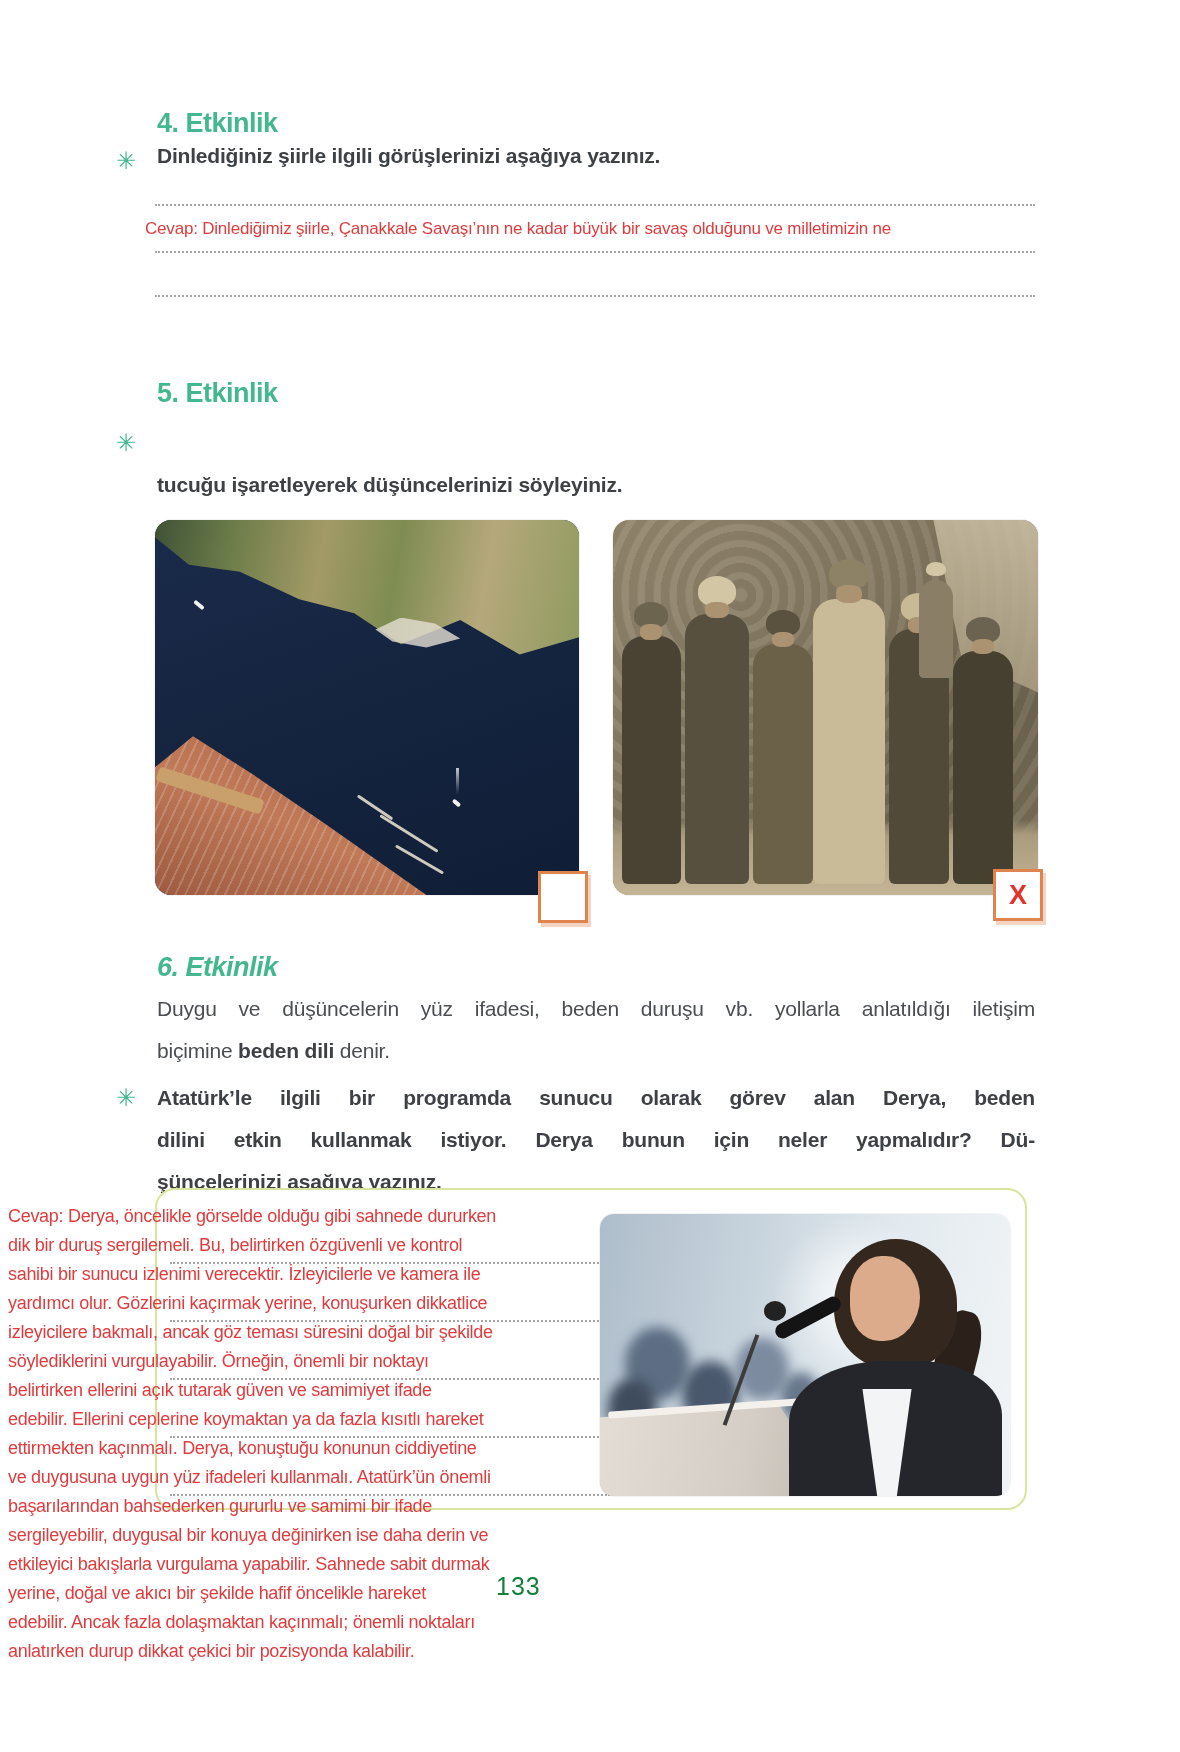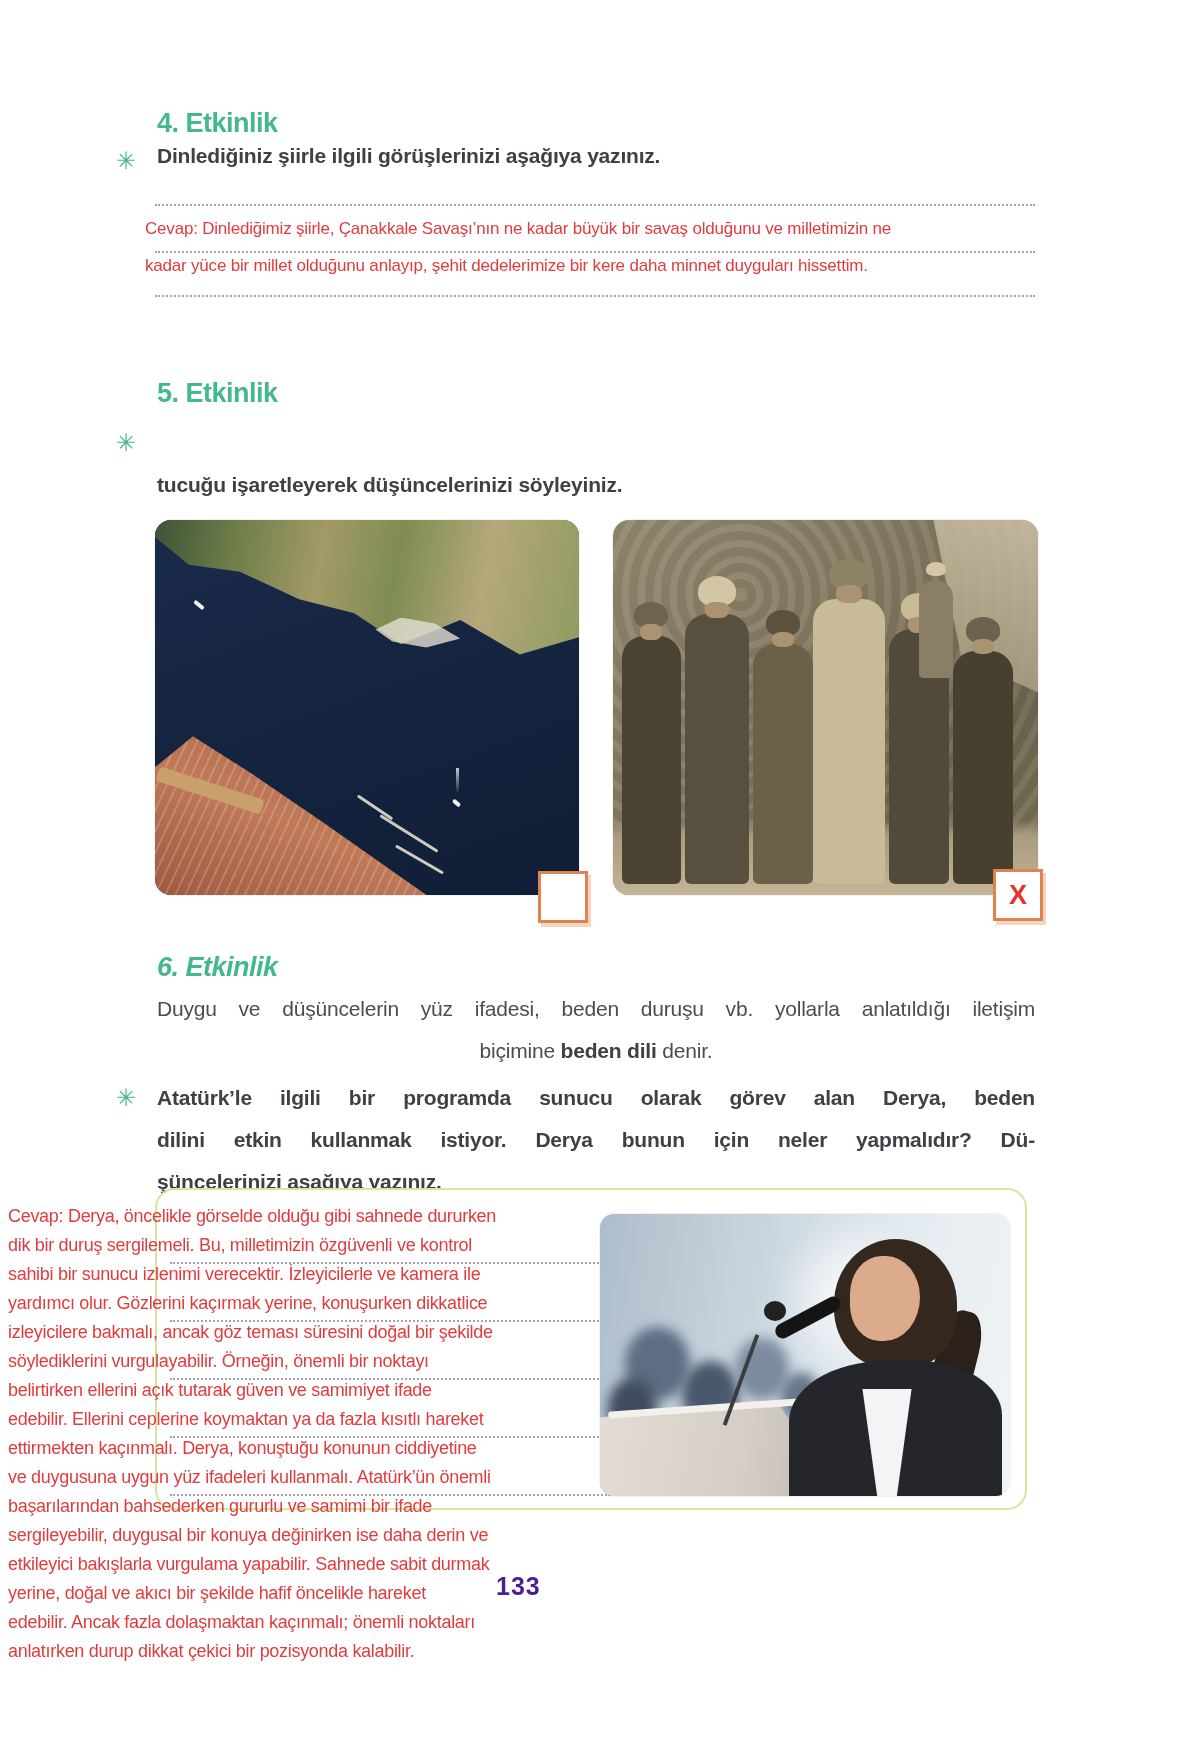--- a/index.html
+++ b/index.html
@@ -13,21 +13,21 @@
   .deftext{color:#4a4e52;font-size:21px;line-height:42px;letter-spacing:-0.2px;}
   .red{color:#e03c3e;}
   .ans4line{white-space:nowrap;font-size:17px;line-height:37px;letter-spacing:-0.2px;}
   .ans6line{white-space:nowrap;font-size:18px;line-height:29px;letter-spacing:-0.3px;}
   .dotted{border-top:2px dotted #a5a5a5;height:0;}
   .photo{border-radius:16px;overflow:hidden;box-shadow:0 0 0 1px rgba(0,0,0,0.05);}
   .checkbox{width:44px;height:46px;background:#ffffff;border:3px solid #e0844f;
             box-shadow:3px 4px 0 rgba(224,132,79,0.35);display:flex;align-items:center;
             justify-content:center;font-weight:bold;font-size:27px;color:#e5332c;z-index:6;}
   .answerbox{border:2px solid #d9e59e;border-radius:20px;background:#ffffff;}
-  .pagenum{color:#4c1d95;font-size:25px;letter-spacing:1px;font-weight:bold;}
+  .pagenum{color:#15803d;font-size:25px;letter-spacing:1px;}
 
   
   .aerial{background:linear-gradient(160deg,#1a2a4a 0%,#152540 45%,#101d36 100%);}
   .aerial .land{position:absolute;top:0;left:0;right:0;height:46%;
      background:linear-gradient(100deg,#3f5236 0%,#6d7d4a 18%,#a39a66 38%,#7e8c52 55%,#b5a87b 75%,#8d9a5e 100%);
      clip-path:polygon(0 0,100% 0,100% 68%,86% 78%,72% 58%,58% 72%,47% 54%,34% 46%,20% 30%,8% 26%,0 10%);}
   .aerial .town{position:absolute;top:26%;left:52%;width:20%;height:8%;background:#e4ded2;opacity:.8;
      clip-path:polygon(0 40%,30% 0,70% 20%,100% 70%,60% 100%,20% 80%);}
   .aerial .city{position:absolute;bottom:0;left:0;width:64%;height:46%;
      background:linear-gradient(25deg,#9e5a40 0%,#c07a58 45%,#b2694a 80%);
@@ -86,21 +86,20 @@
   <div class="abs heading" style="left:157px;top:108px;">4. Etkinlik</div>
   <div class="abs star" style="left:116px;top:149px;">✳</div>
   <div class="abs prompt" style="left:157px;top:140px;width:880px;line-height:32px;">Dinlediğiniz şiirle ilgili görüşlerinizi aşağıya yazınız.</div>
 
   <div class="abs dotted" style="left:155px;top:204px;width:880px;"></div>
   <div class="abs dotted" style="left:155px;top:251px;width:880px;"></div>
   <div class="abs dotted" style="left:155px;top:295px;width:880px;"></div>
 
   <div class="abs red" style="left:145px;top:210px;z-index:3;">
     <div class="ans4line">Cevap: Dinlediğimiz şiirle, Çanakkale Savaşı’nın ne kadar büyük bir savaş olduğunu ve milletimizin ne</div>
-    <div class="ans4line">kadar yüce bir millet olduğunu anlayıp, şehit dedelerimize bir kere daha minnet duyguları hissettim.</div>
   </div>
 
   <div class="abs heading" style="left:157px;top:378px;">5. Etkinlik</div>
   <div class="abs star" style="left:116px;top:431px;">✳</div>
   <div class="abs prompt" style="left:157px;top:464px;width:878px;">tucuğu işaretleyerek düşüncelerinizi söyleyiniz.</div>
 
   <div class="abs photo aerial" style="left:155px;top:520px;width:424px;height:375px;" title="aerial view of Çanakkale strait and town">
     <div class="land"></div>
     <div class="town"></div>
     <div class="city"></div>
@@ -149,21 +148,21 @@
 
   <div class="abs checkbox" style="left:538px;top:871px;">
     <span></span>
   </div>
   <div class="abs checkbox" style="left:993px;top:869px;">
     <span>X</span>
   </div>
 
   <div class="abs heading" style="left:157px;top:952px;font-style:italic;">6. Etkinlik</div>
   <div class="abs deftext just" style="left:157px;top:988px;width:878px;">Duygu ve düşüncelerin yüz ifadesi, beden duruşu vb. yollarla anlatıldığı iletişim</div>
-  <div class="abs deftext" style="left:157px;top:1030px;width:878px;text-align:center;"><span>biçimine </span><span style="font-weight:bold;color:#3d4145;">beden dili</span><span> denir.</span></div>
+  <div class="abs deftext" style="left:157px;top:1030px;width:878px;"><span>biçimine </span><span style="font-weight:bold;color:#3d4145;">beden dili</span><span> denir.</span></div>
 
   <div class="abs star" style="left:116px;top:1086px;">✳</div>
   <div class="abs prompt just" style="left:157px;top:1077px;width:878px;">Atatürk’le ilgili bir programda sunucu olarak görev alan Derya, beden</div>
   <div class="abs prompt just" style="left:157px;top:1119px;width:878px;">dilini etkin kullanmak istiyor. Derya bunun için neler yapmalıdır? Dü-</div>
   <div class="abs prompt" style="left:157px;top:1161px;width:878px;">şüncelerinizi aşağıya yazınız.</div>
 
   <div class="abs answerbox" style="left:155px;top:1188px;width:868px;height:318px;"></div>
   <div class="abs dotted" style="left:170px;top:1262px;width:440px;"></div>
   <div class="abs dotted" style="left:170px;top:1320px;width:440px;"></div>
   <div class="abs dotted" style="left:170px;top:1378px;width:440px;"></div>
@@ -184,21 +183,21 @@
     <div class="headface"></div>
     <div class="body"></div>
     <div class="shirt"></div>
     <div class="micstand"></div>
     <div class="mic"></div>
     <div class="michead"></div>
   </div>
 
   <div class="abs red" style="left:8px;top:1202px;width:592px;z-index:5;">
     <div class="ans6line">Cevap: Derya, öncelikle görselde olduğu gibi sahnede dururken</div>
-    <div class="ans6line">dik bir duruş sergilemeli. Bu, milletimizin özgüvenli ve kontrol</div>
+    <div class="ans6line">dik bir duruş sergilemeli. Bu, belirtirken özgüvenli ve kontrol</div>
     <div class="ans6line">sahibi bir sunucu izlenimi verecektir. İzleyicilerle ve kamera ile</div>
     <div class="ans6line">yardımcı olur. Gözlerini kaçırmak yerine, konuşurken dikkatlice</div>
     <div class="ans6line">izleyicilere bakmalı, ancak göz teması süresini doğal bir şekilde</div>
     <div class="ans6line">söylediklerini vurgulayabilir. Örneğin, önemli bir noktayı</div>
     <div class="ans6line">belirtirken ellerini açık tutarak güven ve samimiyet ifade</div>
     <div class="ans6line">edebilir. Ellerini ceplerine koymaktan ya da fazla kısıtlı hareket</div>
     <div class="ans6line">ettirmekten kaçınmalı. Derya, konuştuğu konunun ciddiyetine</div>
     <div class="ans6line">ve duygusuna uygun yüz ifadeleri kullanmalı. Atatürk’ün önemli</div>
     <div class="ans6line">başarılarından bahsederken gururlu ve samimi bir ifade</div>
     <div class="ans6line">sergileyebilir, duygusal bir konuya değinirken ise daha derin ve</div>

